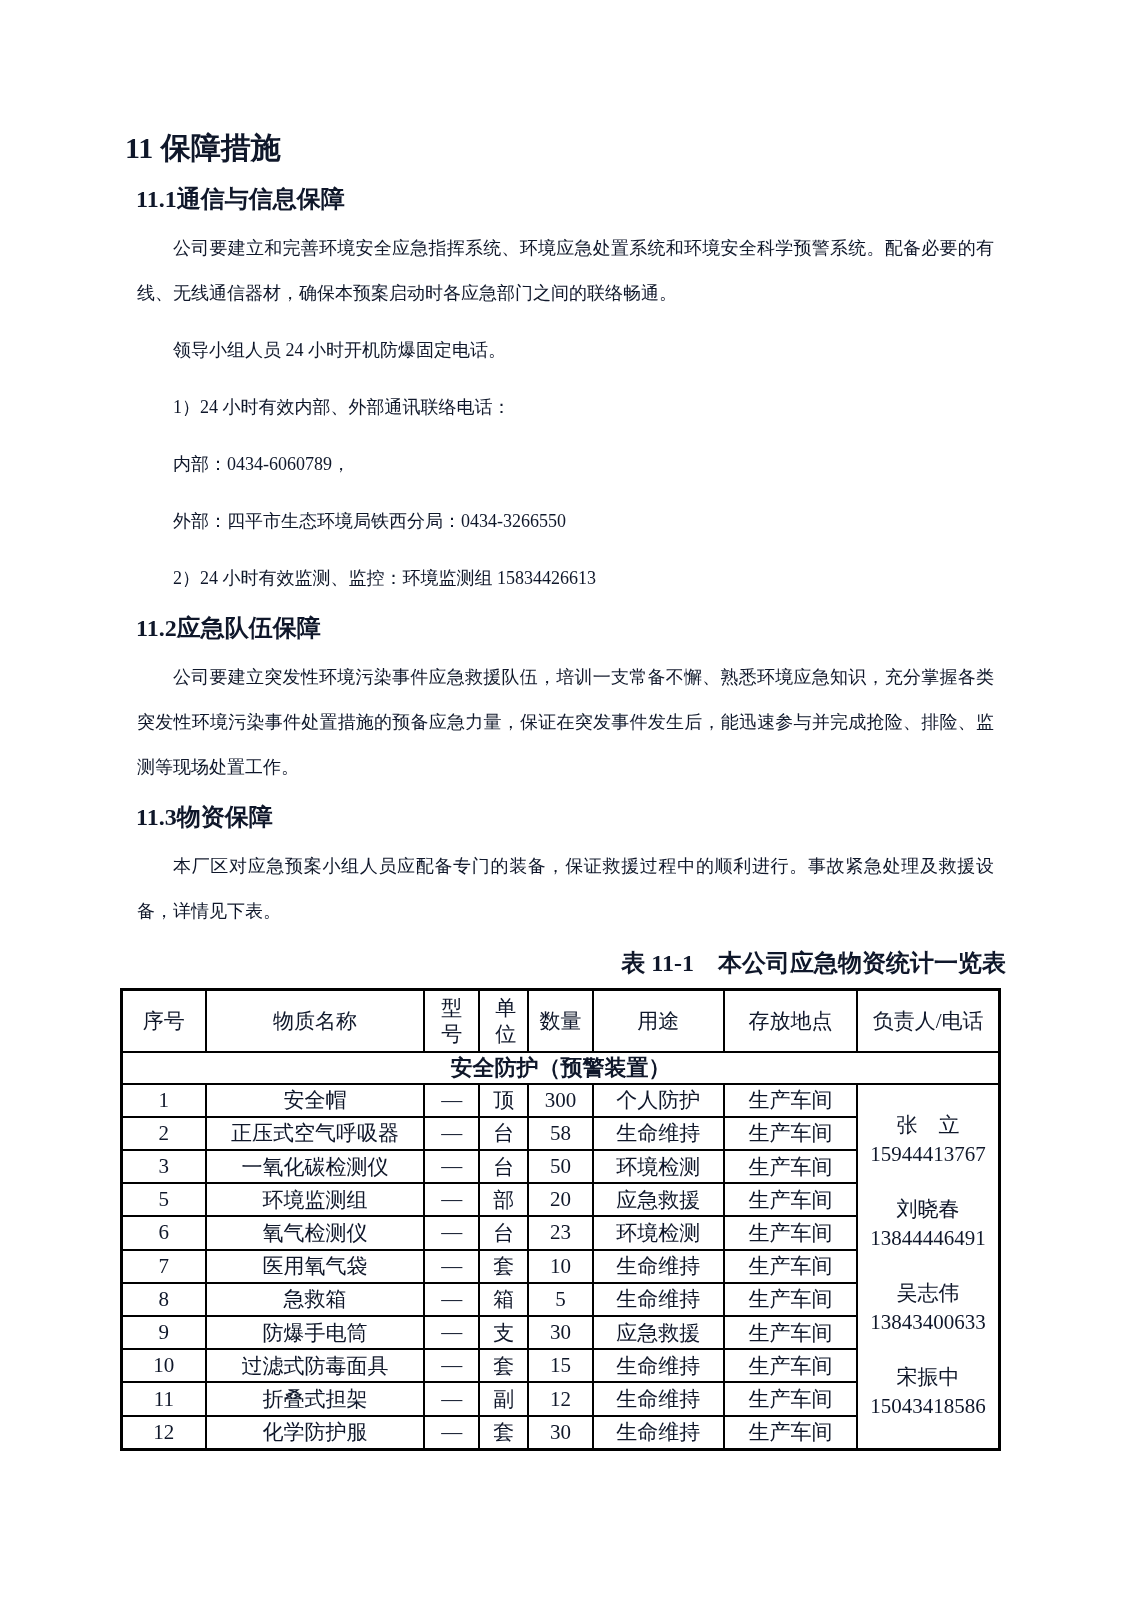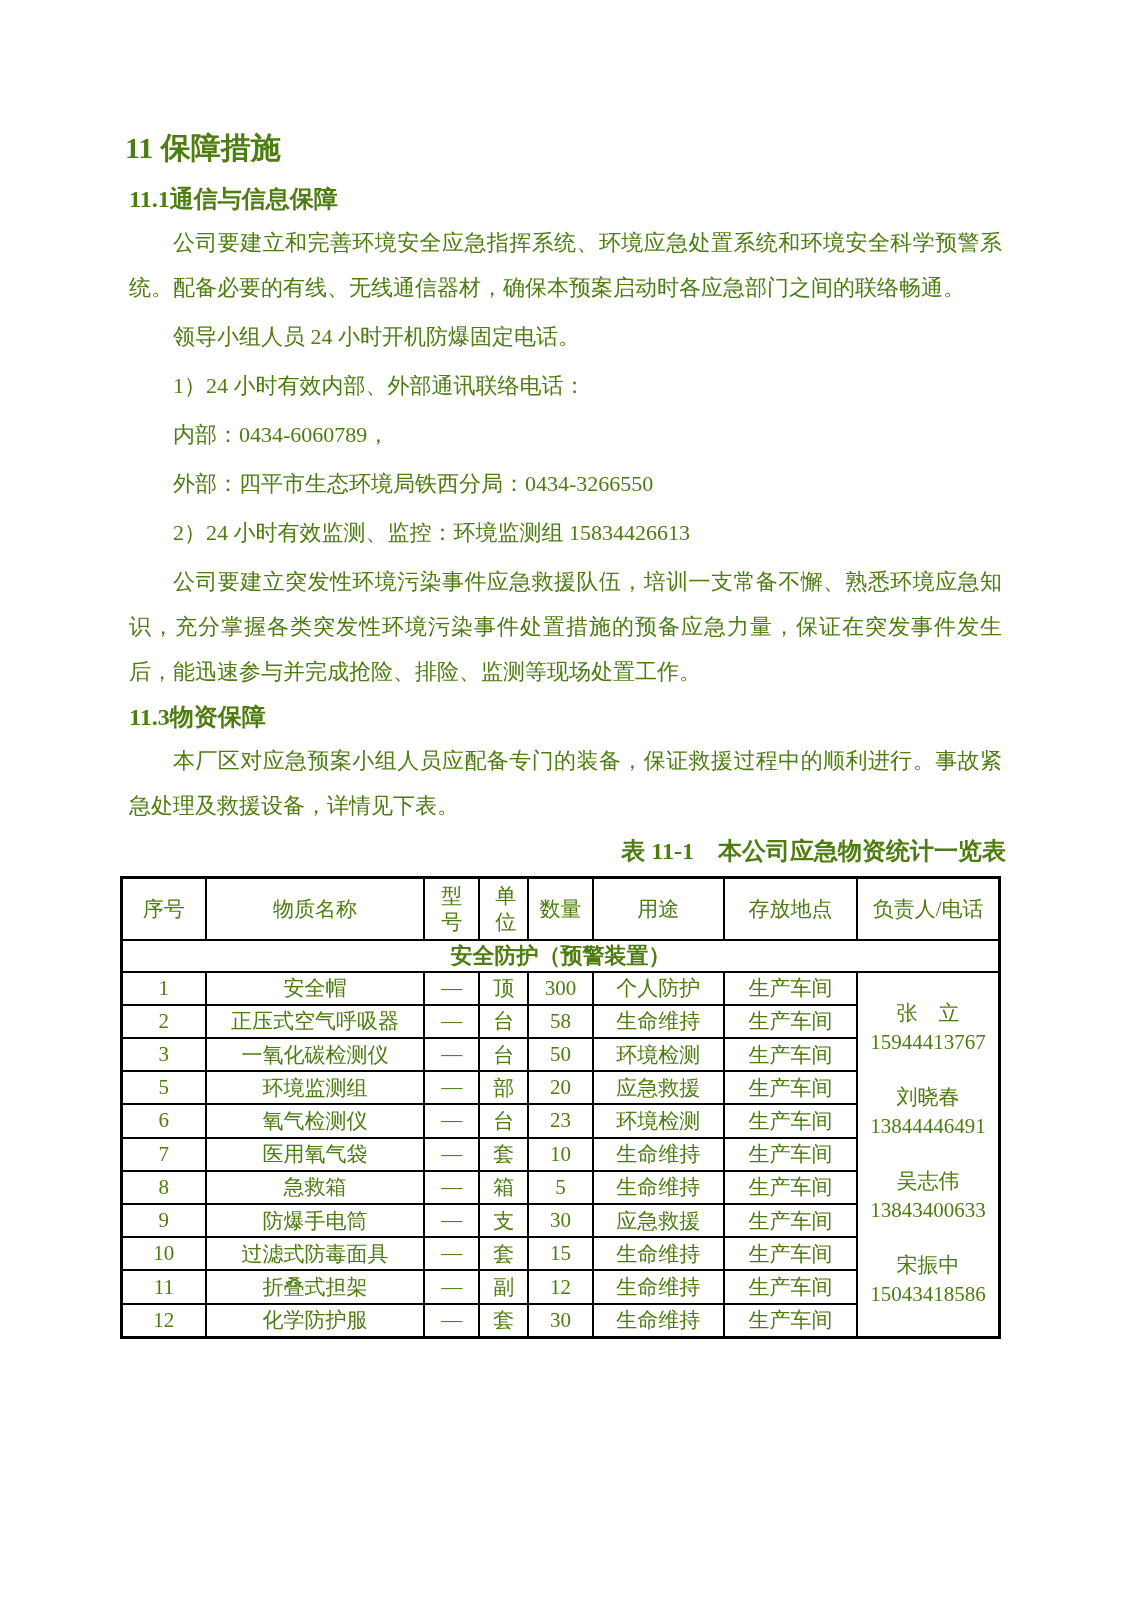--- a/index.html
+++ b/index.html
@@ -1,25 +1,25 @@
 <!DOCTYPE html>
 <html><head>
 <meta charset="utf-8">
 <style>
   * { box-sizing: border-box; }
   html, body { margin: 0; padding: 0; background: #ffffff; }
   .page {
     width: 1131px; height: 1600px; position: relative; overflow: hidden;
-    background: #ffffff; color: #4d7c0f;
+    background: #ffffff; color: #0f172a;
     font-family: "Liberation Serif", "DejaVu Serif", serif;
   }
   .content { position: absolute; left: 125px; top: 0; width: 881px; padding-top: 130px; }
   .h1 { font-size: 30px; font-weight: bold; line-height: 36px; margin: 0 0 18px 0; }
-  .h2 { font-size: 24px; font-weight: bold; line-height: 30px; margin: 8px 0 6px 4px; }
-  p.body { font-size: 22px; line-height: 45px; margin: 4px; text-align: justify; text-indent: 2em; }
+  .h2 { font-size: 24px; font-weight: bold; line-height: 30px; margin: 8px 0 6px 11px; }
+  p.body { font-size: 18px; line-height: 45px; margin: 12px; text-align: justify; text-indent: 2em; }
   .caption { font-size: 24px; font-weight: bold; text-align: right; line-height: 34px; margin: 6px 0 8px 0; }
   table.supplies {
     border-collapse: collapse; table-layout: fixed;
     margin-left: -5px; width: 881px;
     border: 3px solid #000;
   }
   .supplies th, .supplies td {
     border: 2px solid #000; text-align: center; vertical-align: middle;
     font-weight: normal; font-size: 21px; padding: 0 2px; overflow: hidden;
   }
@@ -41,20 +41,21 @@
     <div class="h1">11 保障措施</div>
 
     <div class="h2">11.1通信与信息保障</div>
     <p class="body">公司要建立和完善环境安全应急指挥系统、环境应急处置系统和环境安全科学预警系统。配备必要的有线、无线通信器材，确保本预案启动时各应急部门之间的联络畅通。</p>
     <p class="body">领导小组人员 24 小时开机防爆固定电话。</p>
     <p class="body">1）24 小时有效内部、外部通讯联络电话：</p>
     <p class="body">内部：0434-6060789，</p>
     <p class="body">外部：四平市生态环境局铁西分局：0434-3266550</p>
     <p class="body">2）24 小时有效监测、监控：环境监测组 15834426613</p>
 
+    <div class="h2">11.2应急队伍保障</div>
     <p class="body">公司要建立突发性环境污染事件应急救援队伍，培训一支常备不懈、熟悉环境应急知识，充分掌握各类突发性环境污染事件处置措施的预备应急力量，保证在突发事件发生后，能迅速参与并完成抢险、排险、监测等现场处置工作。</p>
 
     <div class="h2">11.3物资保障</div>
     <p class="body">本厂区对应急预案小组人员应配备专门的装备，保证救援过程中的顺利进行。事故紧急处理及救援设备，详情见下表。</p>
 
     <div class="caption">表 11-1　本公司应急物资统计一览表</div>
 
     <table class="supplies">
       <colgroup>
         <col style="width:84px">

